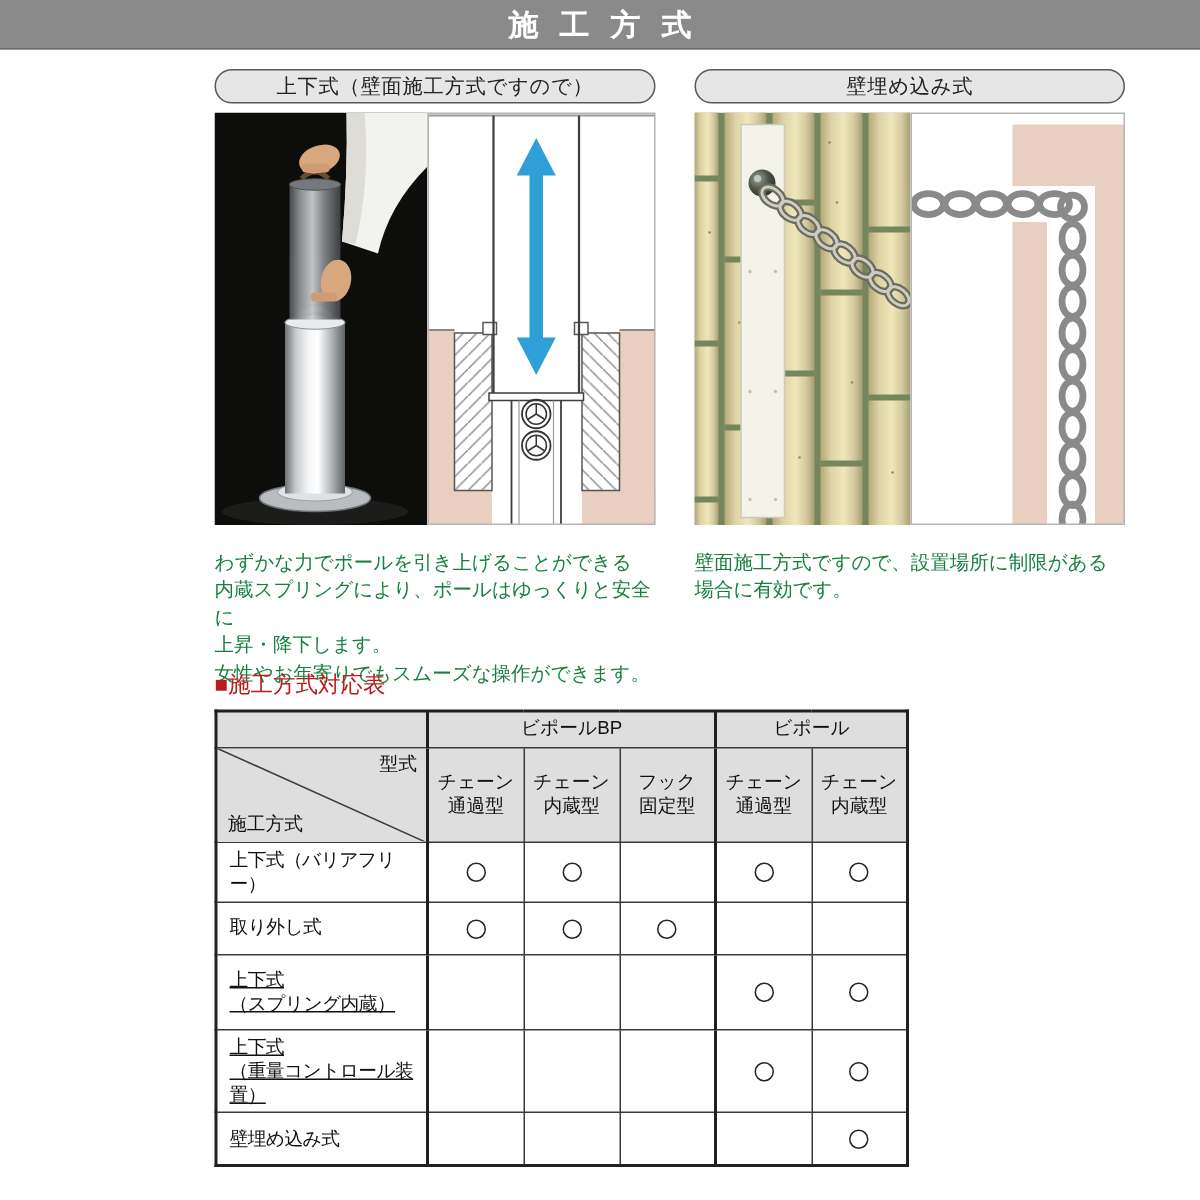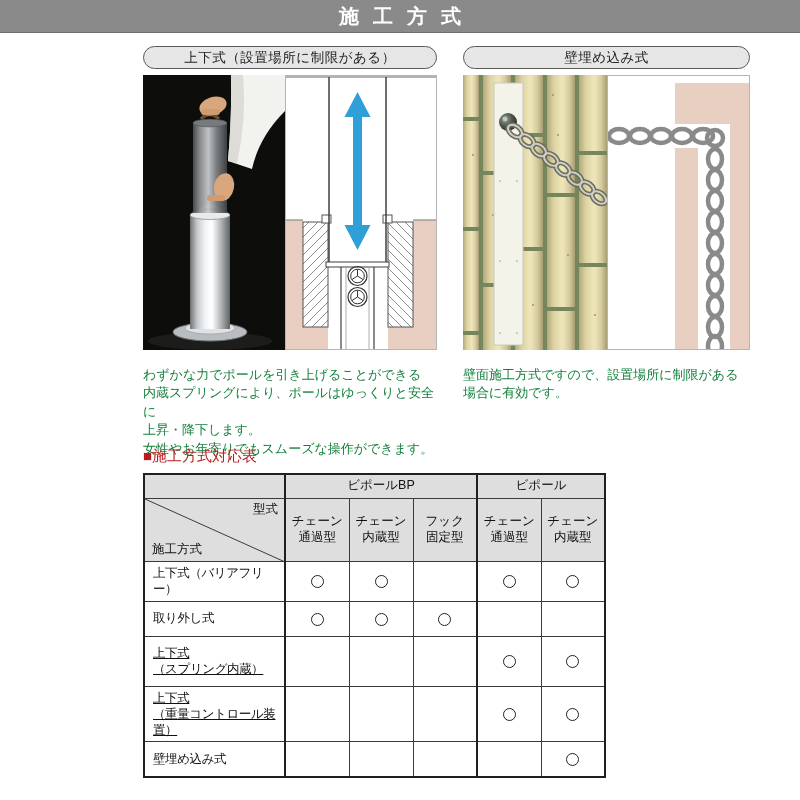--- a/index.html
+++ b/index.html
@@ -54,21 +54,21 @@
 <body>
 
 <div class="page">
 
   <div class="title-bar">
     <span>施工方式</span>
   </div>
 
   <div class="section left">
     <div class="pill">
-      <span>上下式（設置場所に制限がある）</span>
+      <span>上下式（壁面施工方式ですので）</span>
     </div>
     <div class="figure">
 
       <svg width="142" height="275" viewBox="0 0 142 275">
         <defs>
           <linearGradient id="steelL" x1="0" y1="0" x2="1" y2="0">
             <stop offset="0" stop-color="#6d7174"></stop>
               <stop offset="0.18" stop-color="#c7cbce"></stop>
             <stop offset="0.38" stop-color="#f2f4f6"></stop>
               <stop offset="0.55" stop-color="#ffffff"></stop>

